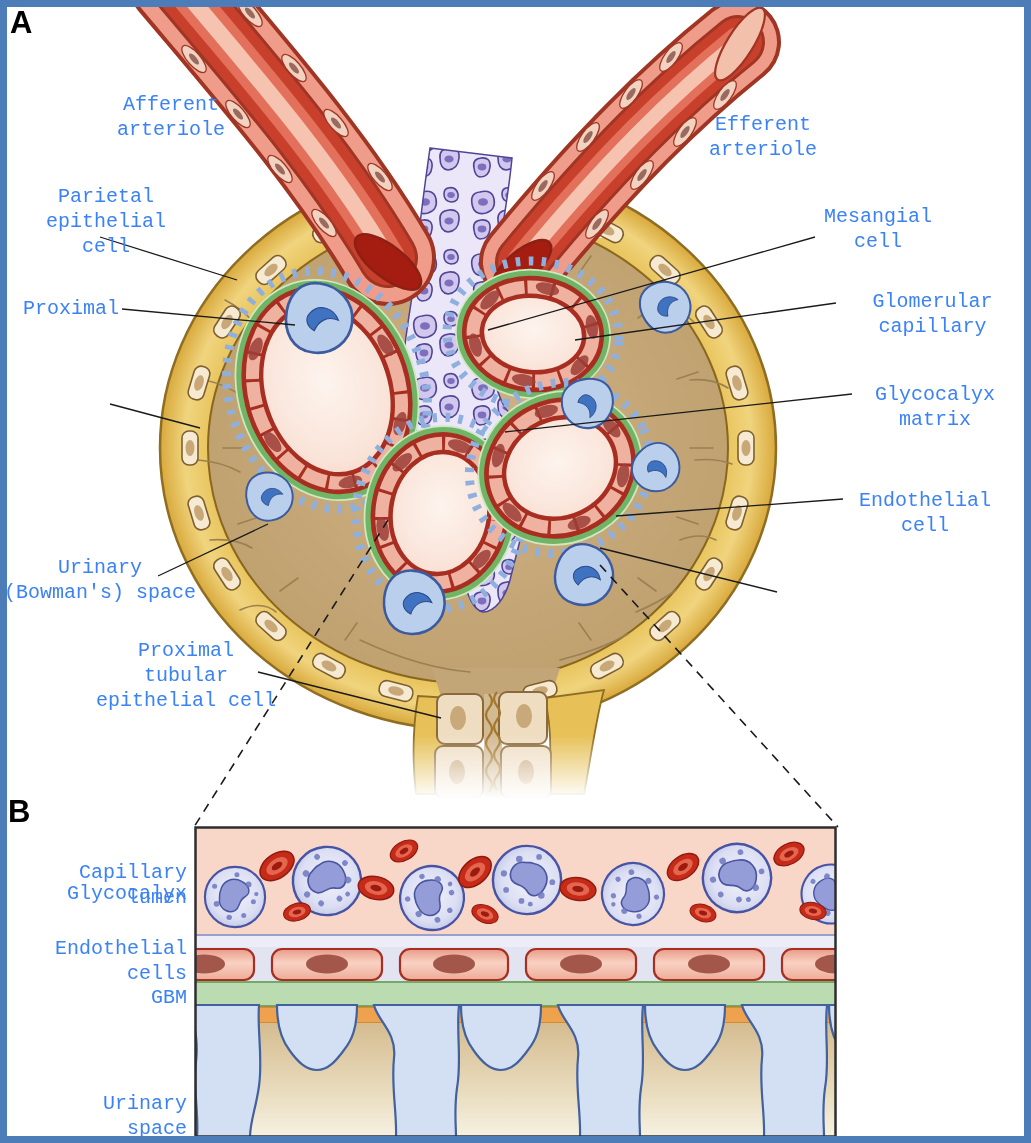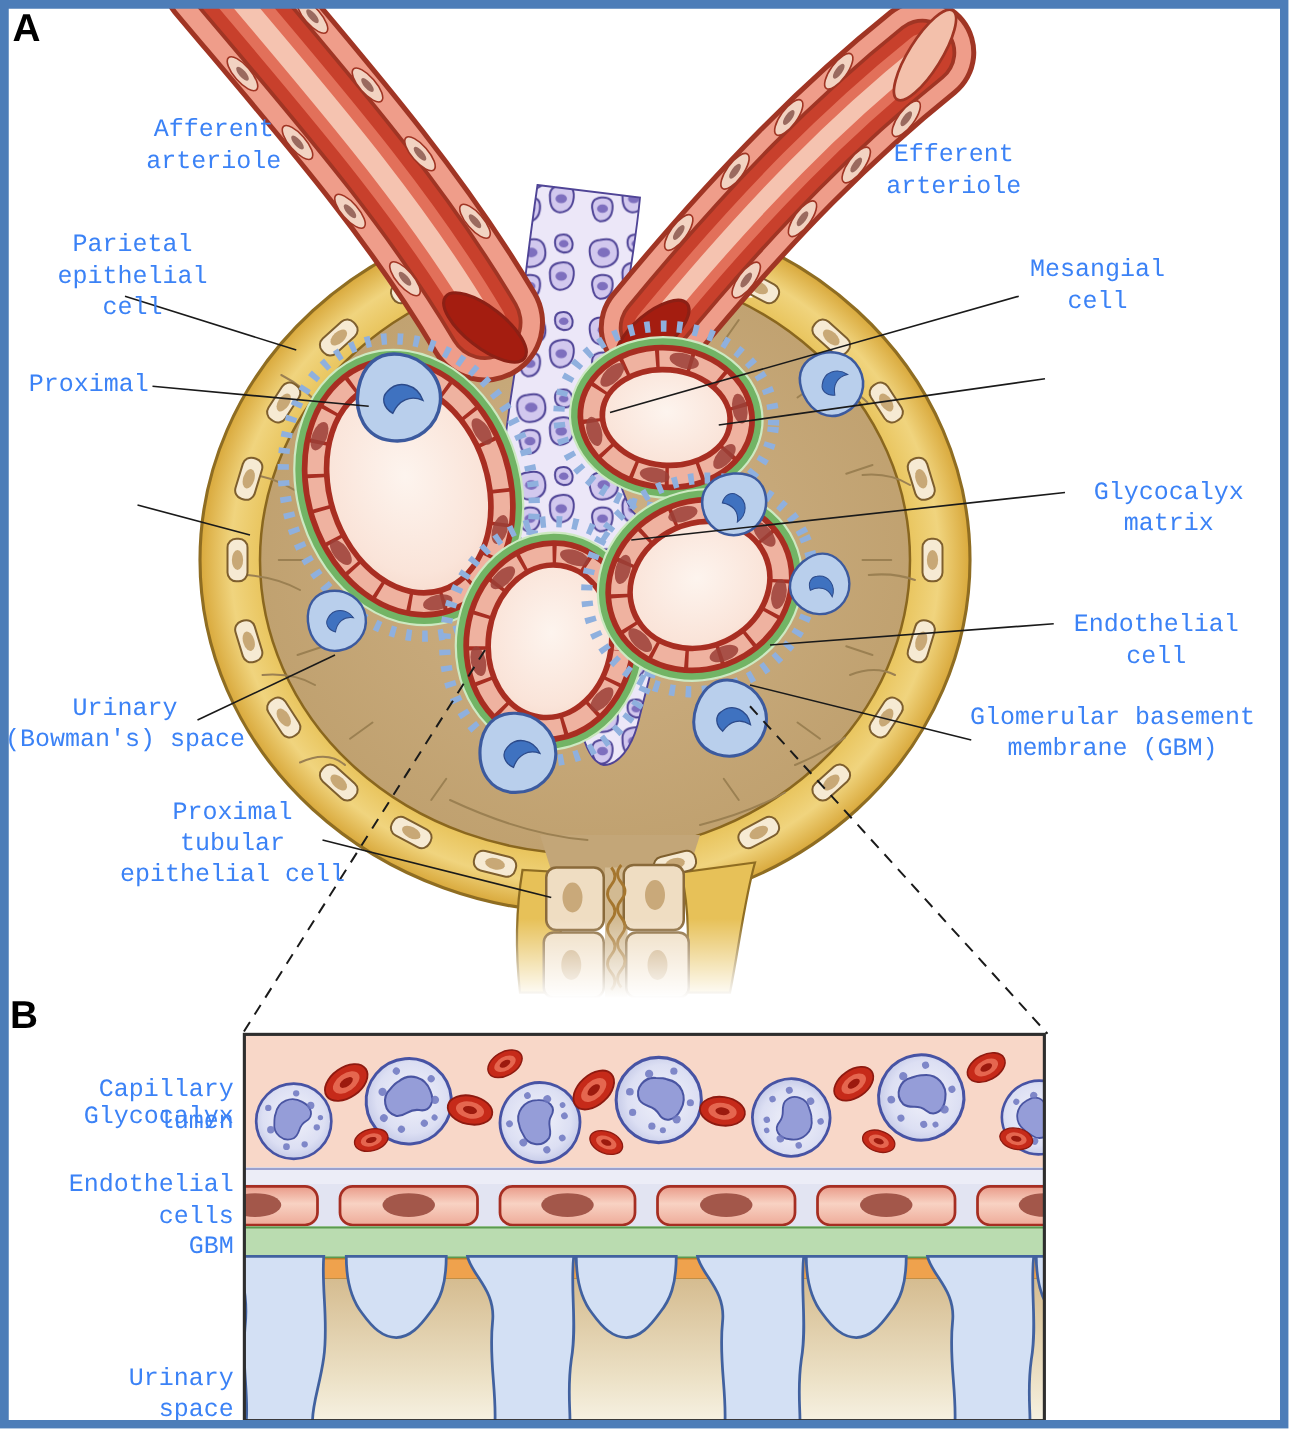--- a/index.html
+++ b/index.html
@@ -480,24 +480,23 @@
 <div class="lab" style="left:688px;top:92px;width:150px;margin-top:20px;">Efferent
 arteriole</div>
 <div class="lab" style="left:22px;top:184px;width:168px;">Parietal
 epithelial cell</div>
 <div class="lab" style="left:16px;top:296px;width:110px;">Proximal</div>
 <div class="lab" style="left:2px;top:555px;width:196px;">Urinary
 (Bowman's) space</div>
 <div class="lab" style="left:92px;top:638px;width:188px;">Proximal tubular
 epithelial cell</div>
 <div class="lab" style="left:798px;top:204px;width:160px;">Mesangial cell</div>
+<div class="lab" style="left:834px;top:289px;width:197px;">Glomerular capillary</div>
 <div class="lab" style="left:845px;top:382px;width:180px;">Glycocalyx matrix</div>
 <div class="lab" style="left:840px;top:488px;width:170px;text-align:center;">Endothelial cell</div>
-<div class="lab" style="left:770px;top:562px;width:240px;">Glomerular basement
-membrane (GBM)</div>
 
 <div class="lab r" style="left:10px;top:860px;width:177px;">Capillary lumen</div>
 <div class="lab r" style="left:10px;top:881px;width:177px;">Glycocalyx</div>
 <div class="lab r" style="left:10px;top:936px;width:177px;">Endothelial cells</div>
 <div class="lab r" style="left:10px;top:985px;width:177px;">GBM</div>
 <div class="lab r" style="left:10px;top:1091px;width:177px;">Urinary
 space</div>
 
 <div class="frame"></div>
 </div>

